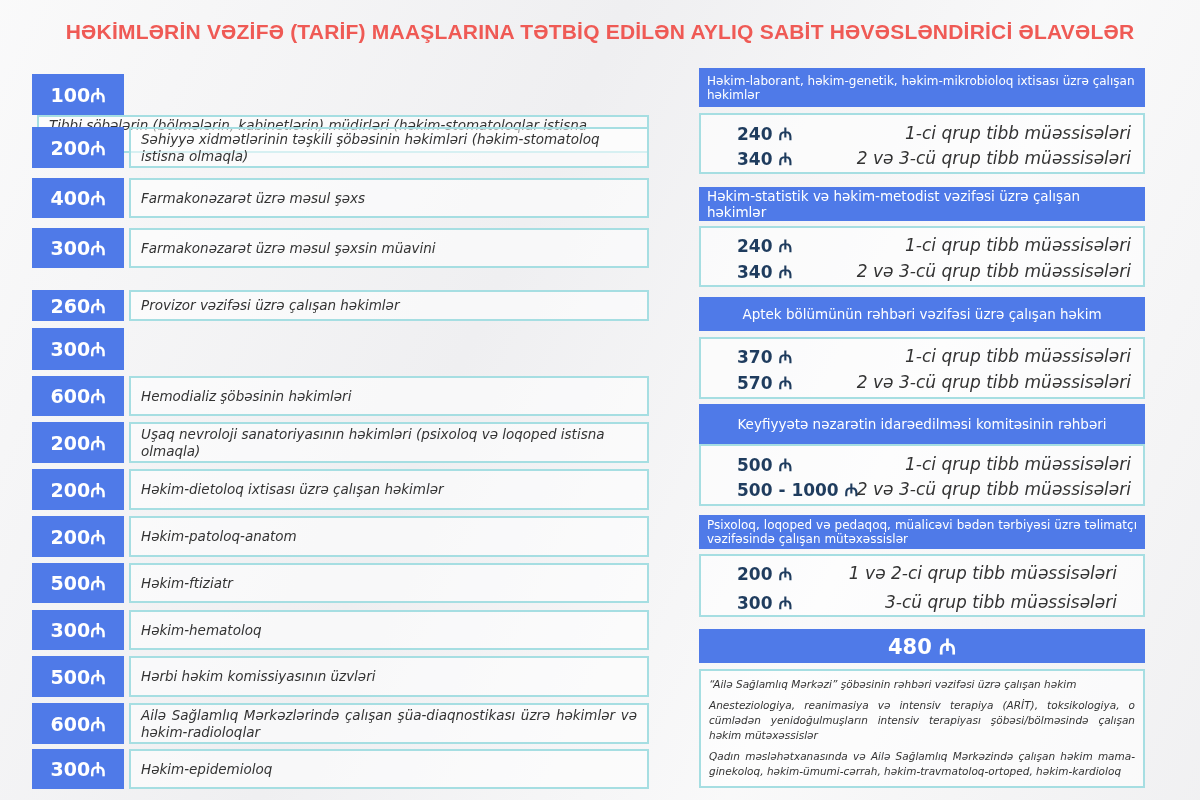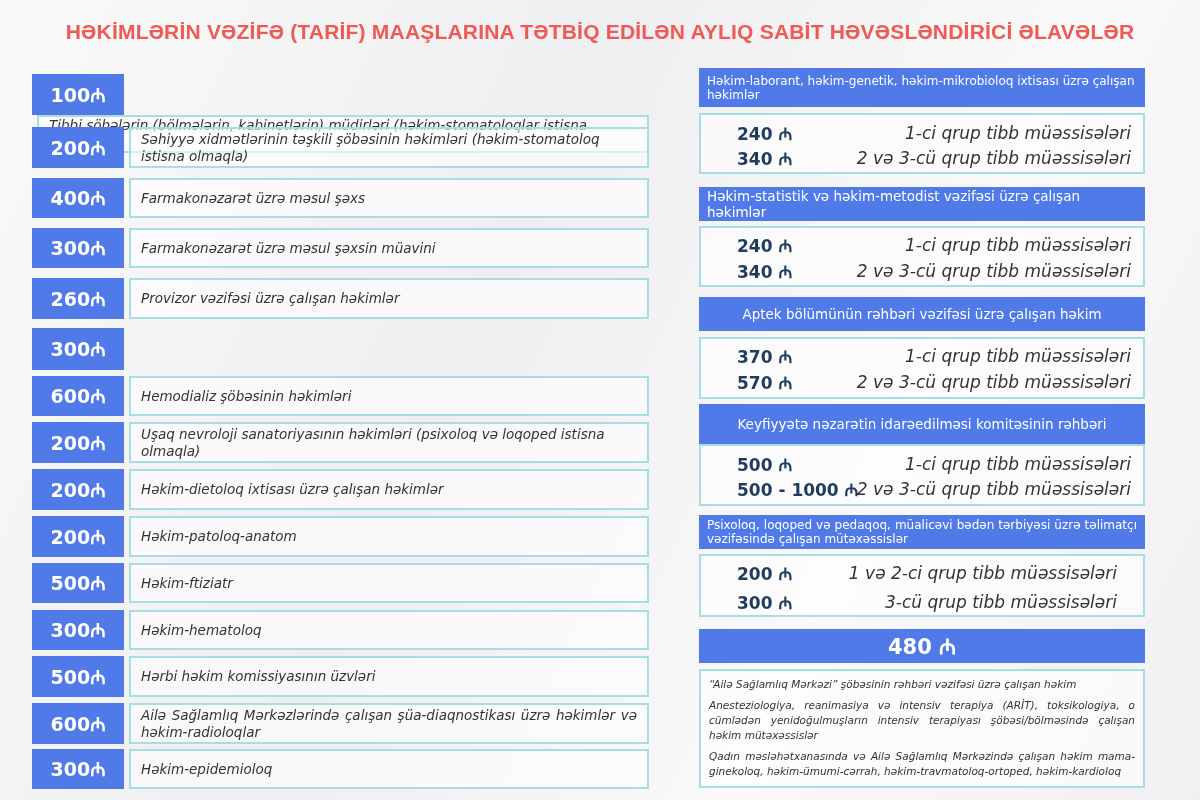--- a/index.html
+++ b/index.html
@@ -95,21 +95,21 @@
     <div class="desc">
         <span>Farmakonəzarət üzrə məsul şəxs</span>
       </div>
   </div>
   <div class="left-row" style="top:228px;height:40px;">
     <div class="amount">300₼</div>
     <div class="desc">
         <span>Farmakonəzarət üzrə məsul şəxsin müavini</span>
       </div>
   </div>
-  <div class="left-row" style="top:278px;height:41px;">
+  <div class="left-row" style="top:290px;height:31px;">
     <div class="amount">260₼</div>
     <div class="desc">
         <span>Provizor vəzifəsi üzrə çalışan həkimlər</span>
       </div>
   </div>
   <div class="left-row" style="top:328px;height:42px;">
     <div class="amount">300₼</div>
   </div>
   <div class="left-row" style="top:376px;height:40px;">
     <div class="amount">600₼</div>

